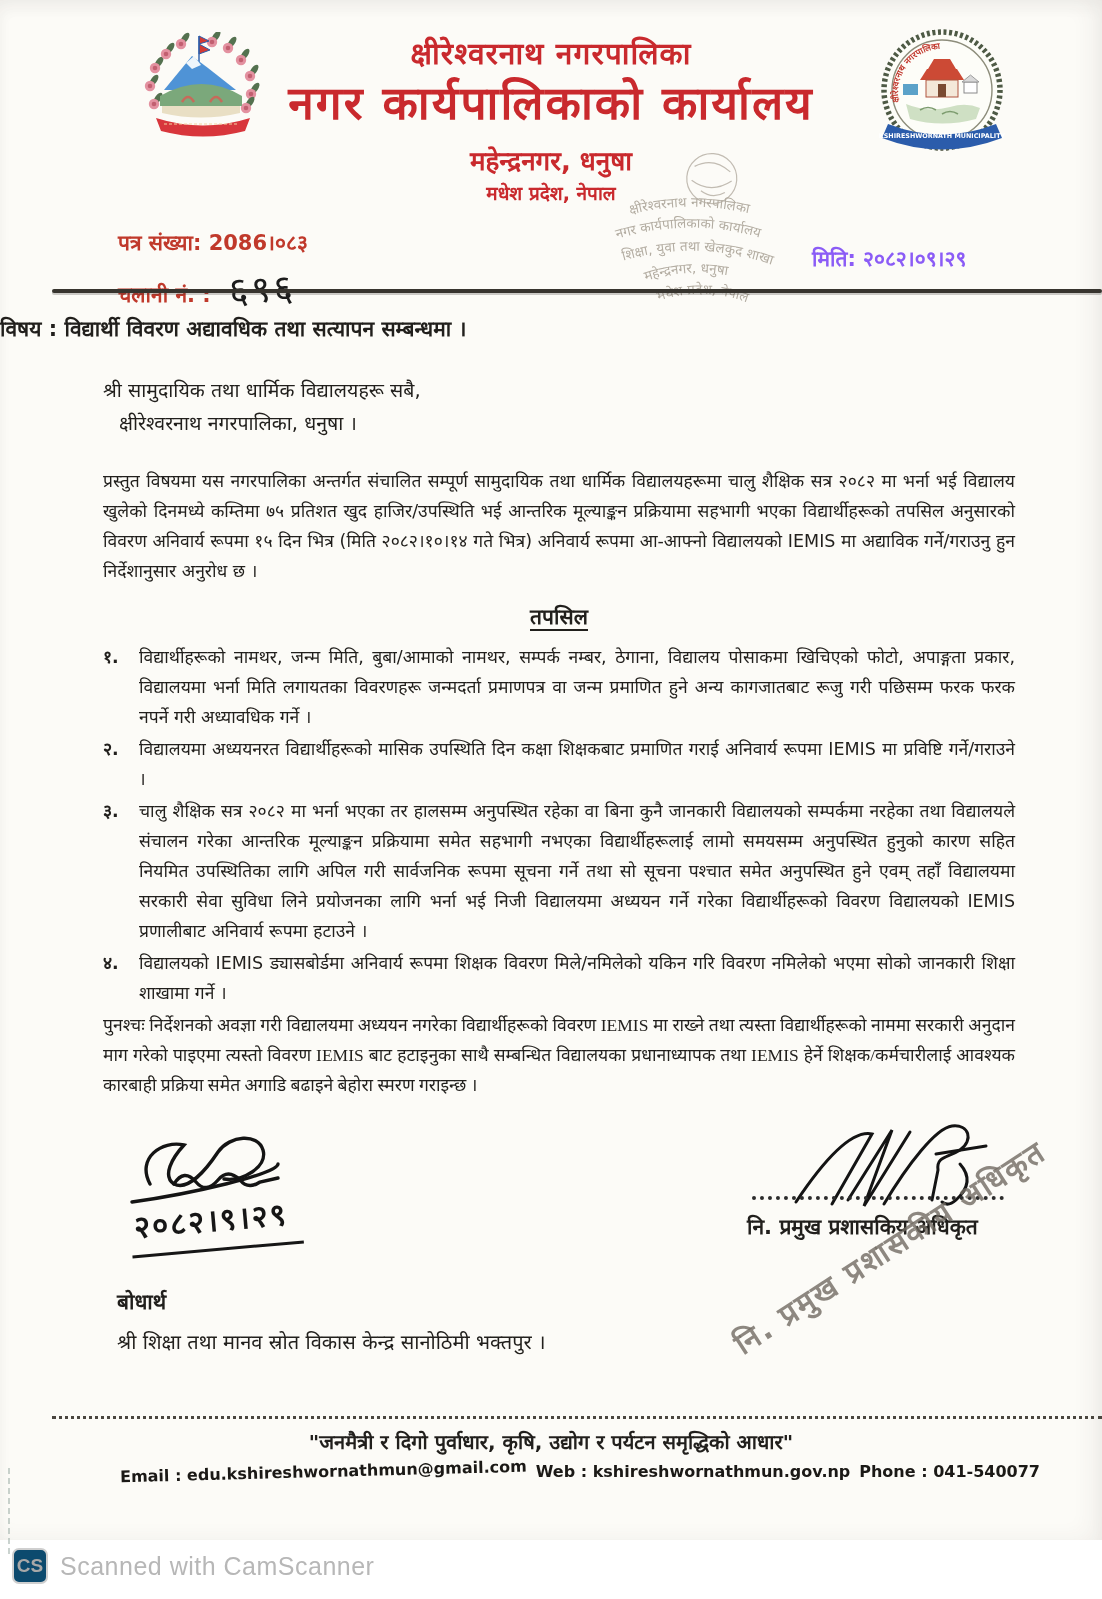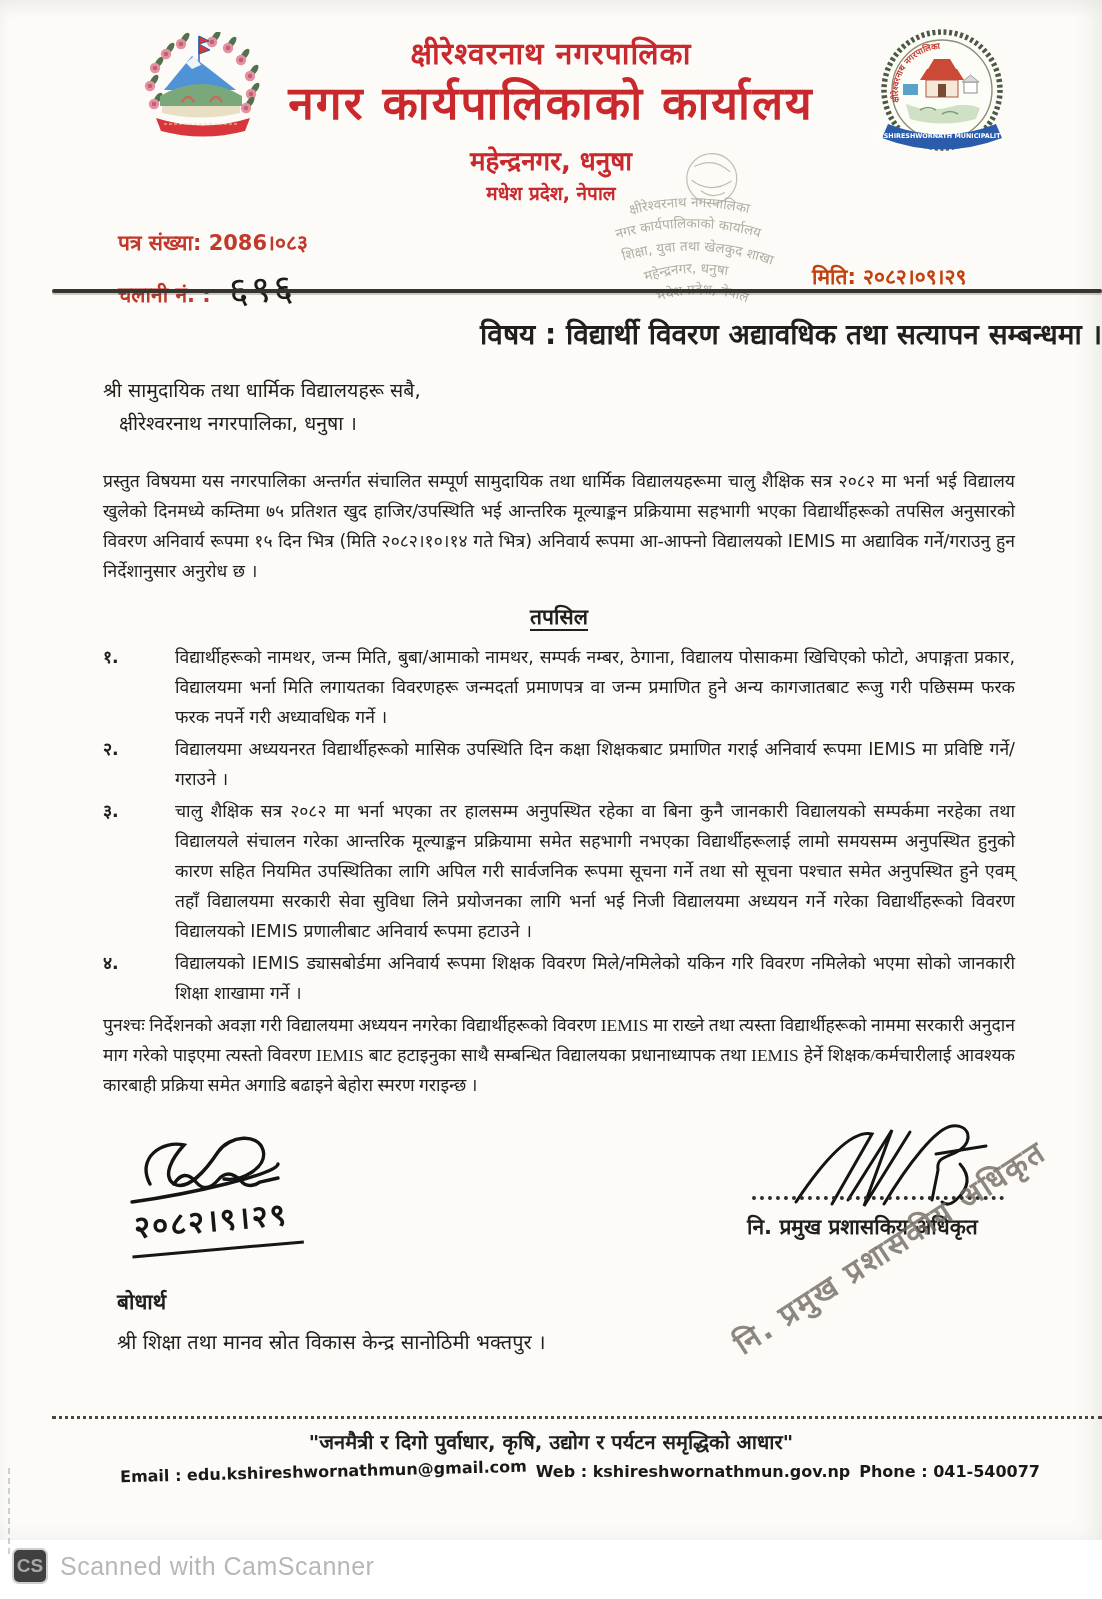--- a/index.html
+++ b/index.html
@@ -23,34 +23,34 @@
   .hdr-office { top:70px;  font-size:46px; letter-spacing:2px;}
   .hdr-addr1  { top:142px; font-size:26px; }
   .hdr-addr2  { top:180px; font-size:19px; }
   .logo-left  { position:absolute; left:138px; top:32px; width:130px; height:115px; }
   .logo-right { position:absolute; left:876px; top:26px; width:132px; height:148px; }
   
   .ref-label{ color:#c0392b; font-weight:bold; font-size:21px; }
   .ref-patra  { position:absolute; left:118px; top:228px; }
   .ref-chalani{ position:absolute; left:118px; top:262px; display:flex; align-items:baseline; gap:18px;}
   .chalani-value{ font-size:37px; color:#1c1c1c; transform:rotate(-3deg); letter-spacing:3px; }
-  .ref-miti { position:absolute; left:812px; top:262px; font-size:21px; font-weight:600; color:#c2410c;text-align:center; }
+  .ref-miti { position:absolute; left:812px; top:244px; font-size:21px; font-weight:600; color:#8b5cf6;text-align:center; }
   .faint-stamp{ position:absolute; left:588px; top:146px; width:256px; height:174px; opacity:.9; transform:rotate(4deg); }
   .hr-rule{ position:absolute; left:52px; top:289px; width:1050px; height:4px; background:#37342e; border-radius:2px; box-shadow:0 2px 0 rgba(55,52,46,.25); }
   
-  .subject{ position:absolute; left:0; right:0; top:314px; text-align:right; font-weight:bold; font-size:28px; }
+  .subject{ position:absolute; left:0; right:0; top:314px; text-align:left; font-weight:bold; font-size:21px; }
   .body-flow{ position:absolute; left:103px; top:374px; width:912px; font-size:17.5px; line-height:30px; }
   .addressee{ margin-bottom:26px; font-size:19.5px; line-height:33px;}
   .addressee .l2{ padding-left:16px; }
   .para{ text-align:justify; }
   .tapsil{ text-align:center; font-weight:bold; font-size:21px; margin:16px 0 10px 0; }
   .tapsil span{ border-bottom:2px solid #211f1c; padding-bottom:0; }
   .list-item{ display:flex; gap:10px; margin-bottom:2px; }
   .list-item .num{ min-width:26px; font-weight:600; }
-  .list-item .txt{ flex:1; text-align:justify;margin-left:36px; }
+  .list-item .txt{ flex:1; text-align:justify; }
   .closing{ text-align:justify;font-family:Liberation Serif, serif; }
   
   .sig-left-svg{ position:absolute; left:120px; top:1128px; width:235px; height:100px; }
   .sig-left-date{
     position:absolute; left:130px; top:1198px; font-size:31px; font-weight:bold; color:#161616;
     transform:rotate(-5deg); border-bottom:3.5px solid #161616; padding:0 14px 8px 4px; letter-spacing:2px;
   }
   .sig-right-svg{ position:absolute; left:788px; top:1112px; width:228px; height:118px; }
   .sig-right-dots{ position:absolute; left:752px; top:1196px; width:252px; border-bottom:4px dotted #2c2c2c; }
   .sig-right-title{ position:absolute; left:747px; top:1212px; font-size:21px; font-weight:600; white-space:nowrap; }
@@ -62,21 +62,21 @@
   .cc{ position:absolute; left:117px; top:1282px; font-size:20px; line-height:40px; }
   .cc .cc-head{ font-weight:bold; font-size:21px; }
   .footer-dots{ position:absolute; left:52px; top:1416px; width:1050px; border-top:3.5px dotted #4a463f; }
   .slogan{ position:absolute; left:0; right:0; top:1428px; text-align:center; font-weight:bold; font-size:20px; }
   .contacts{ position:absolute; left:120px; top:1462px; width:920px; display:flex; justify-content:space-between; font-size:16px; font-weight:bold; color:#17151296; color:#1b1916; }
   .contacts .c-email{ transform:rotate(-1.5deg); }
   .edge-dash{ position:absolute; left:8px; top:1468px; height:86px; border-left:2px dashed #9fb0a8; opacity:.55; }
   
   .cs-bar{ position:absolute; left:12px; top:1548px; display:flex; align-items:center; gap:12px; font-family:"Liberation Sans", sans-serif; }
   .cs-badge{
-    width:36px; height:36px; border-radius:7px; background:#404040; border:2px solid #cfcfcf;
+    width:36px; height:36px; border-radius:7px; background:#0c4a6e; border:2px solid #cfcfcf;
     display:grid; place-items:center; color:#a8a8a8; font-weight:bold; font-size:19px;
   }
   .cs-text{ color:#b7b7b7; font-size:25px; letter-spacing:.5px; }
 </style>
 </head>
 <body>
 
 <div class="page">
   <div class="scan-area"></div>
 

